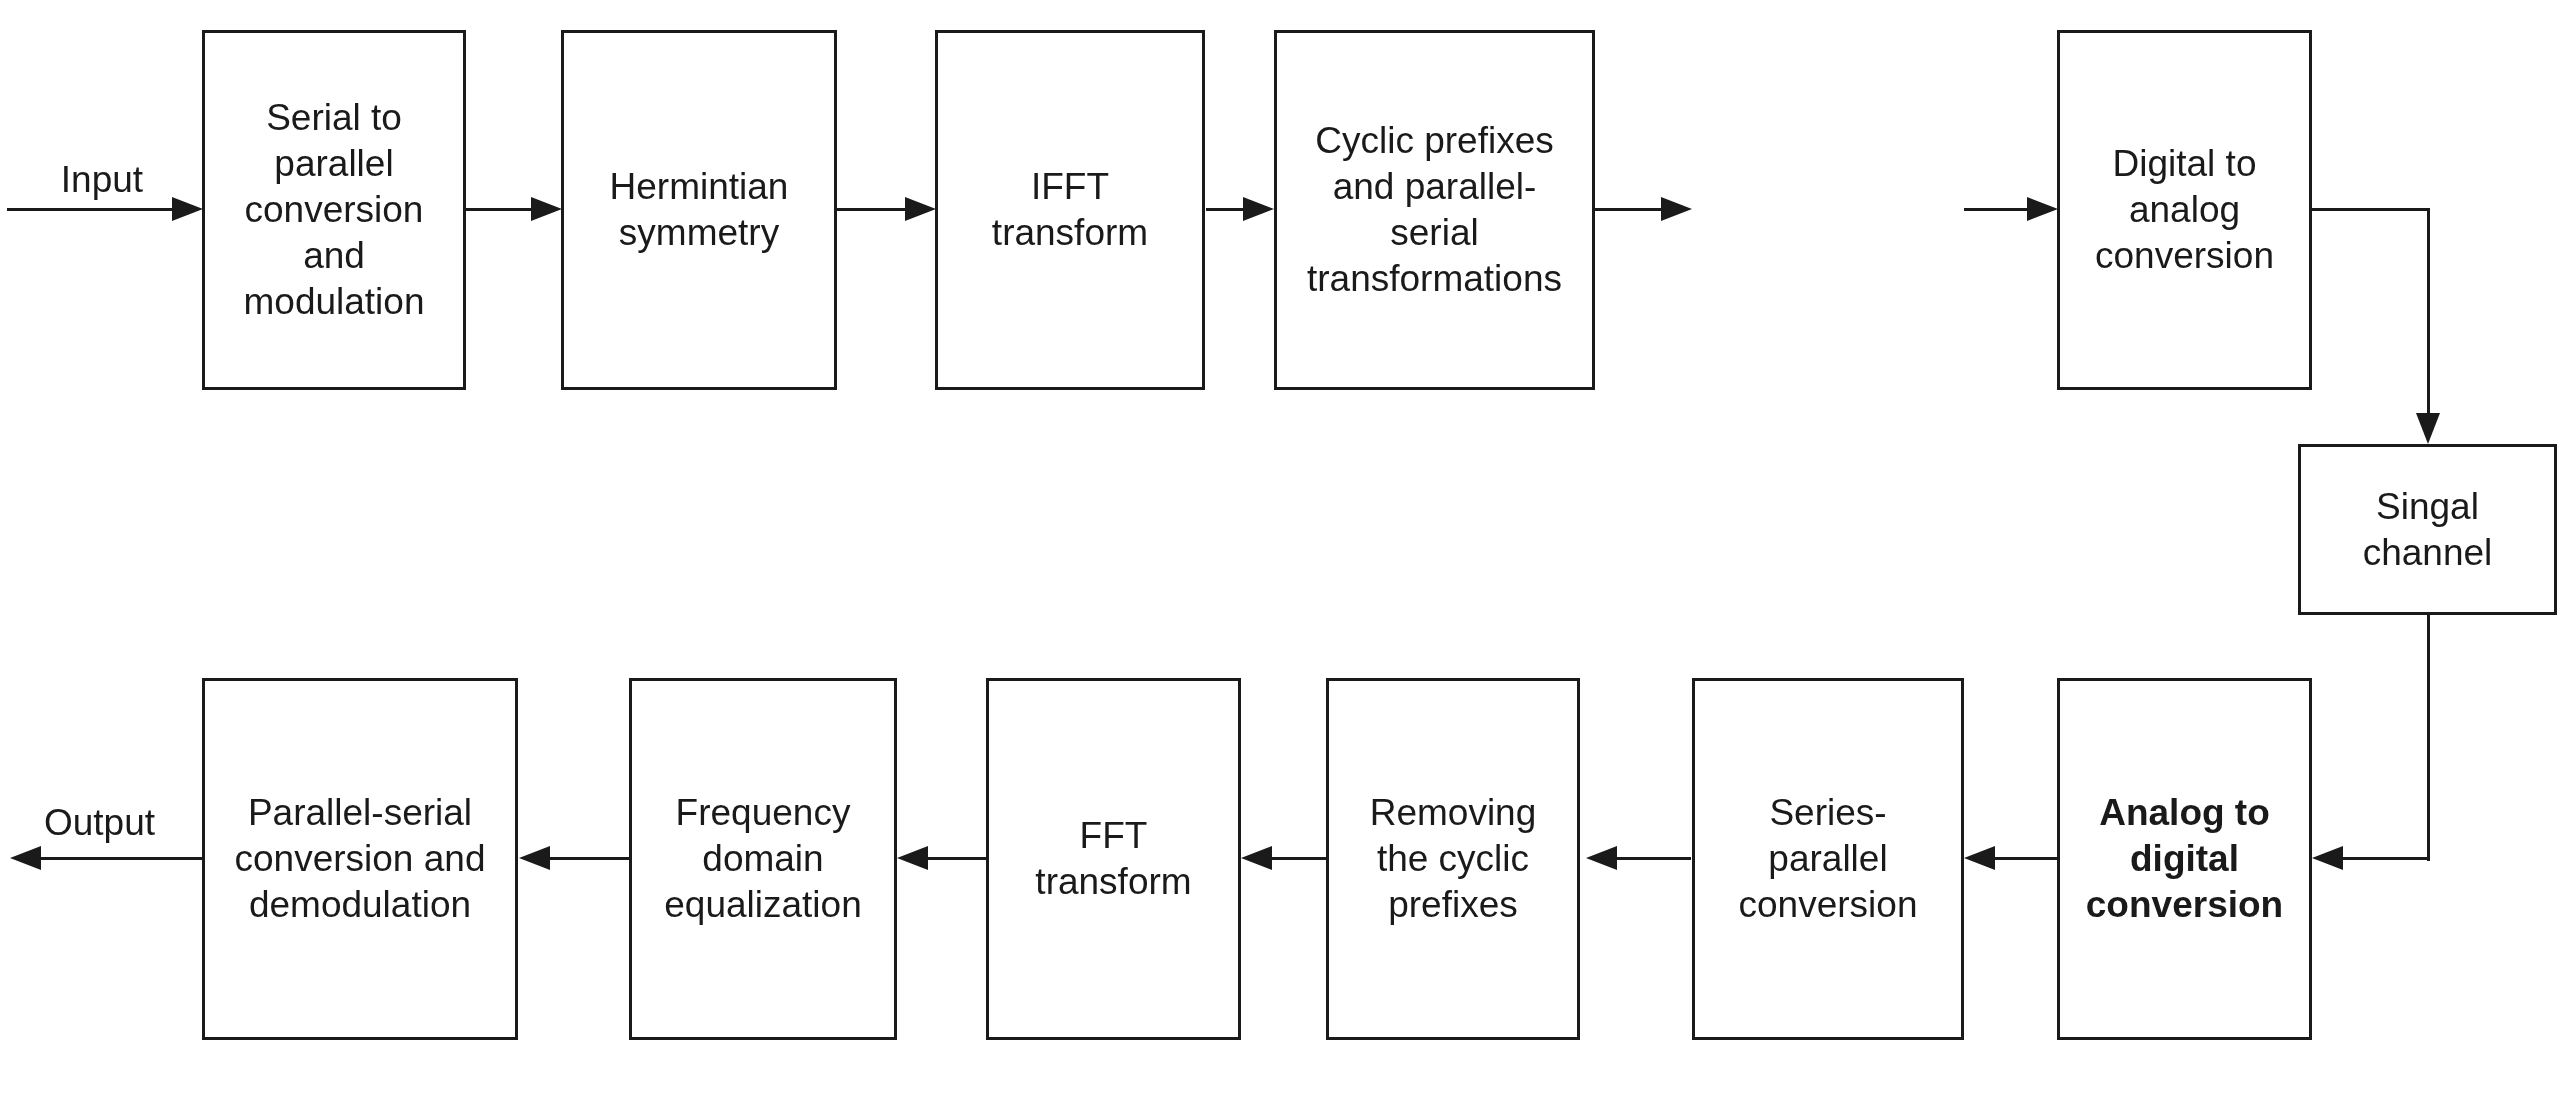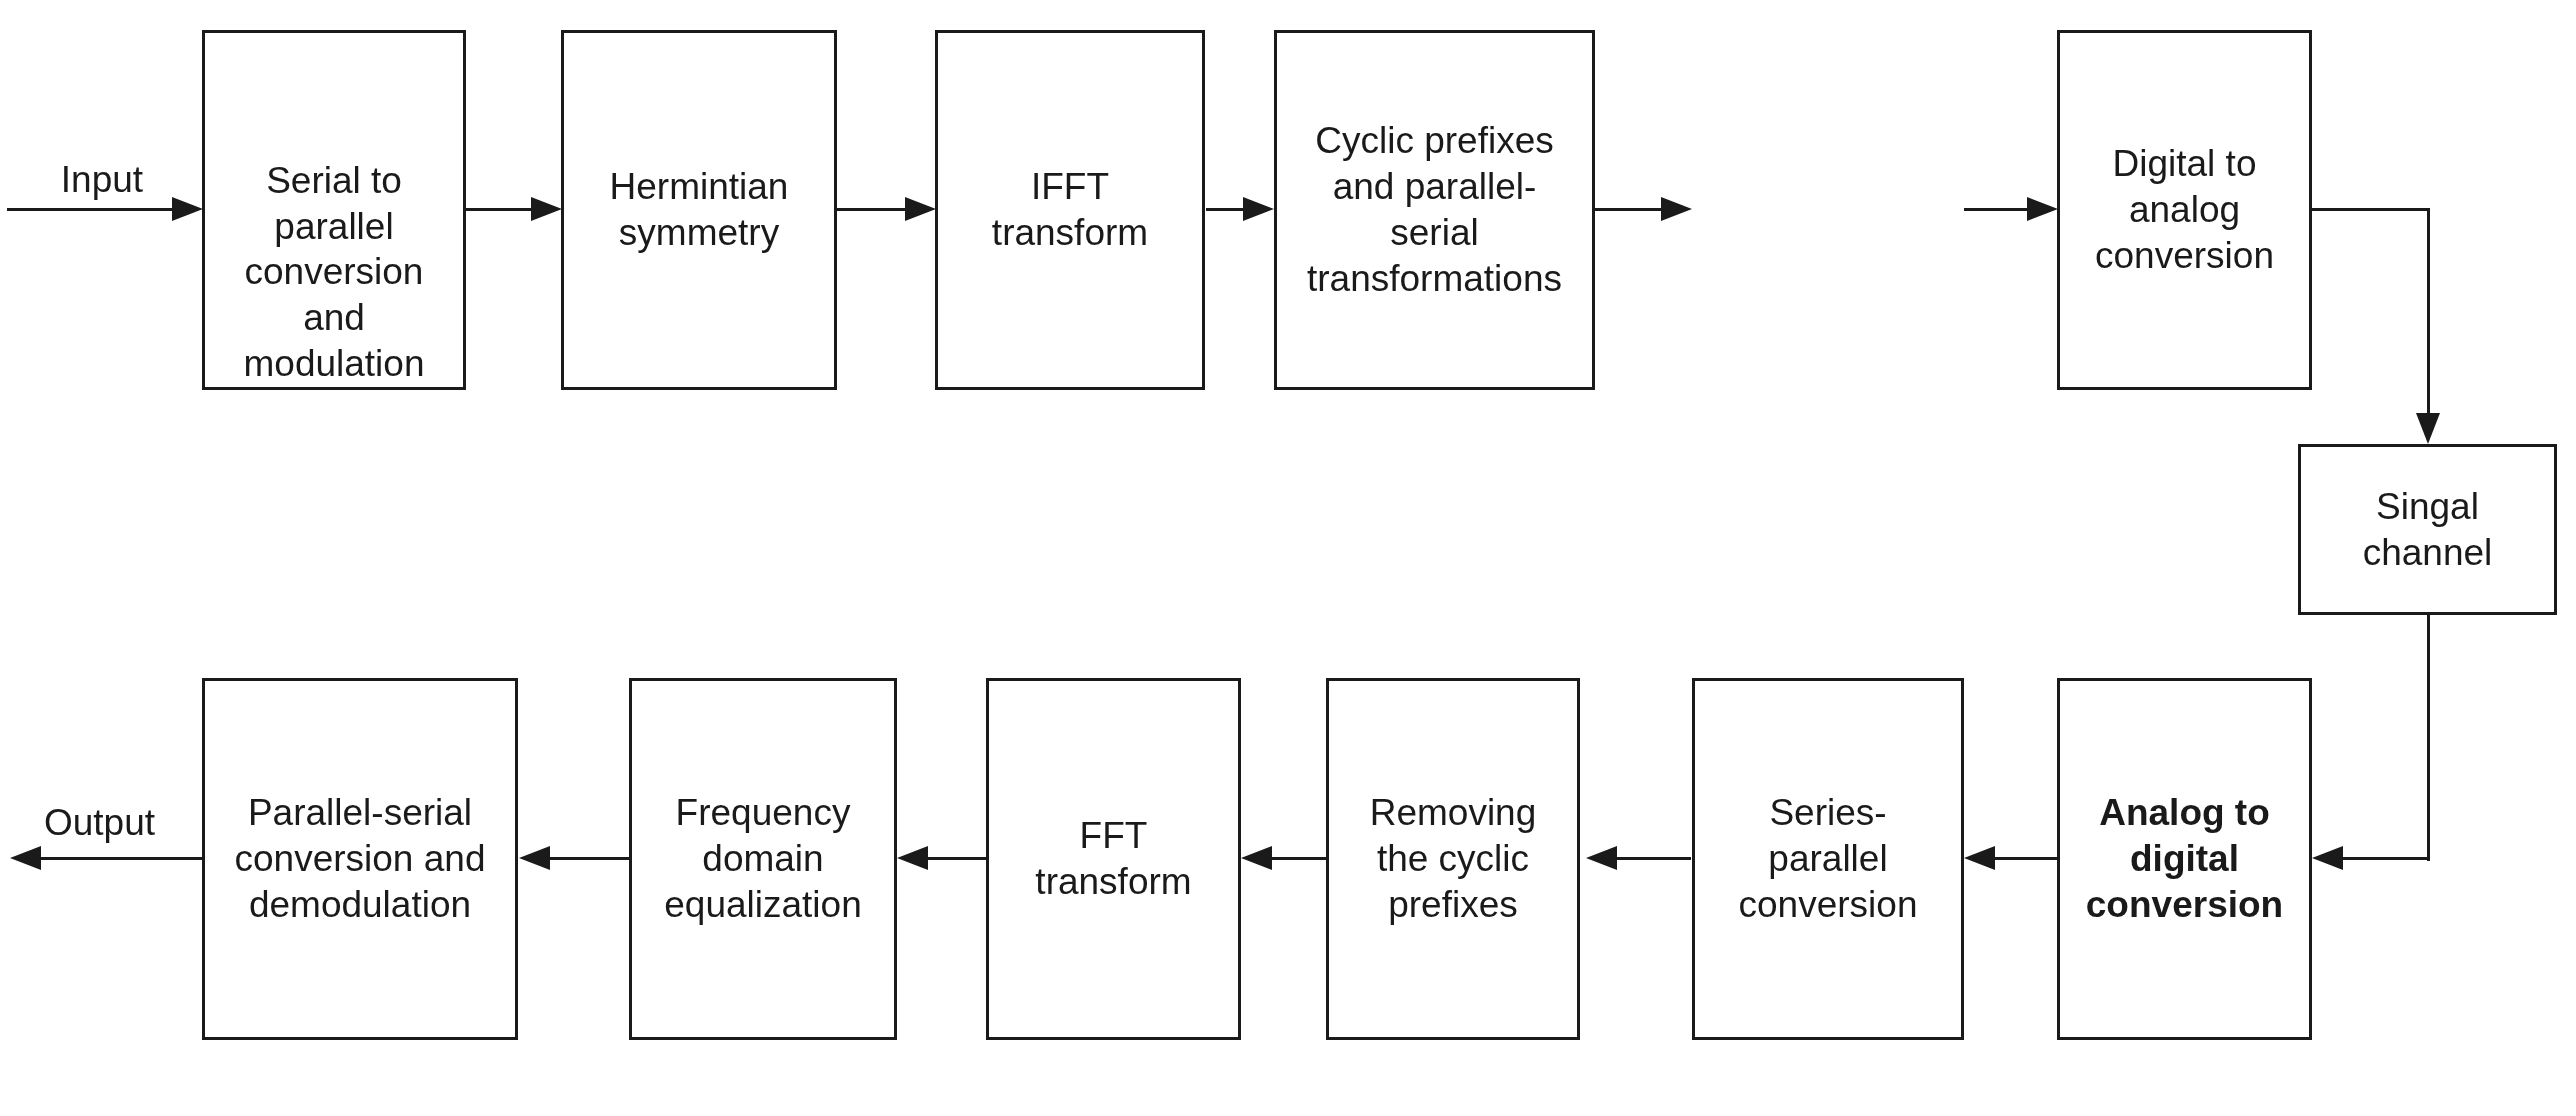--- a/index.html
+++ b/index.html
@@ -21,21 +21,21 @@
   .head.down{border-left:12.8px solid transparent;border-right:12.8px solid transparent;border-top:31px solid #1a1a1a;}
   .flow-label{
     position:absolute;font-size:37px;line-height:1.1;text-align:center;color:#1a1a1a;
   }
 </style>
 </head>
 <body>
 
 <div class="canvas">
 
-  <div class="box" style="left:202px;top:30px;width:264px;height:360px;align-items:flex-end;">
+  <div class="box" style="left:202px;top:30px;width:264px;height:360px;">
     <span>Serial to
 parallel
 conversion
 and
 modulation</span>
   </div>
   <div class="box" style="left:561px;top:30px;width:276px;height:360px;">
     <span>Hermintian
 symmetry</span>
   </div>

